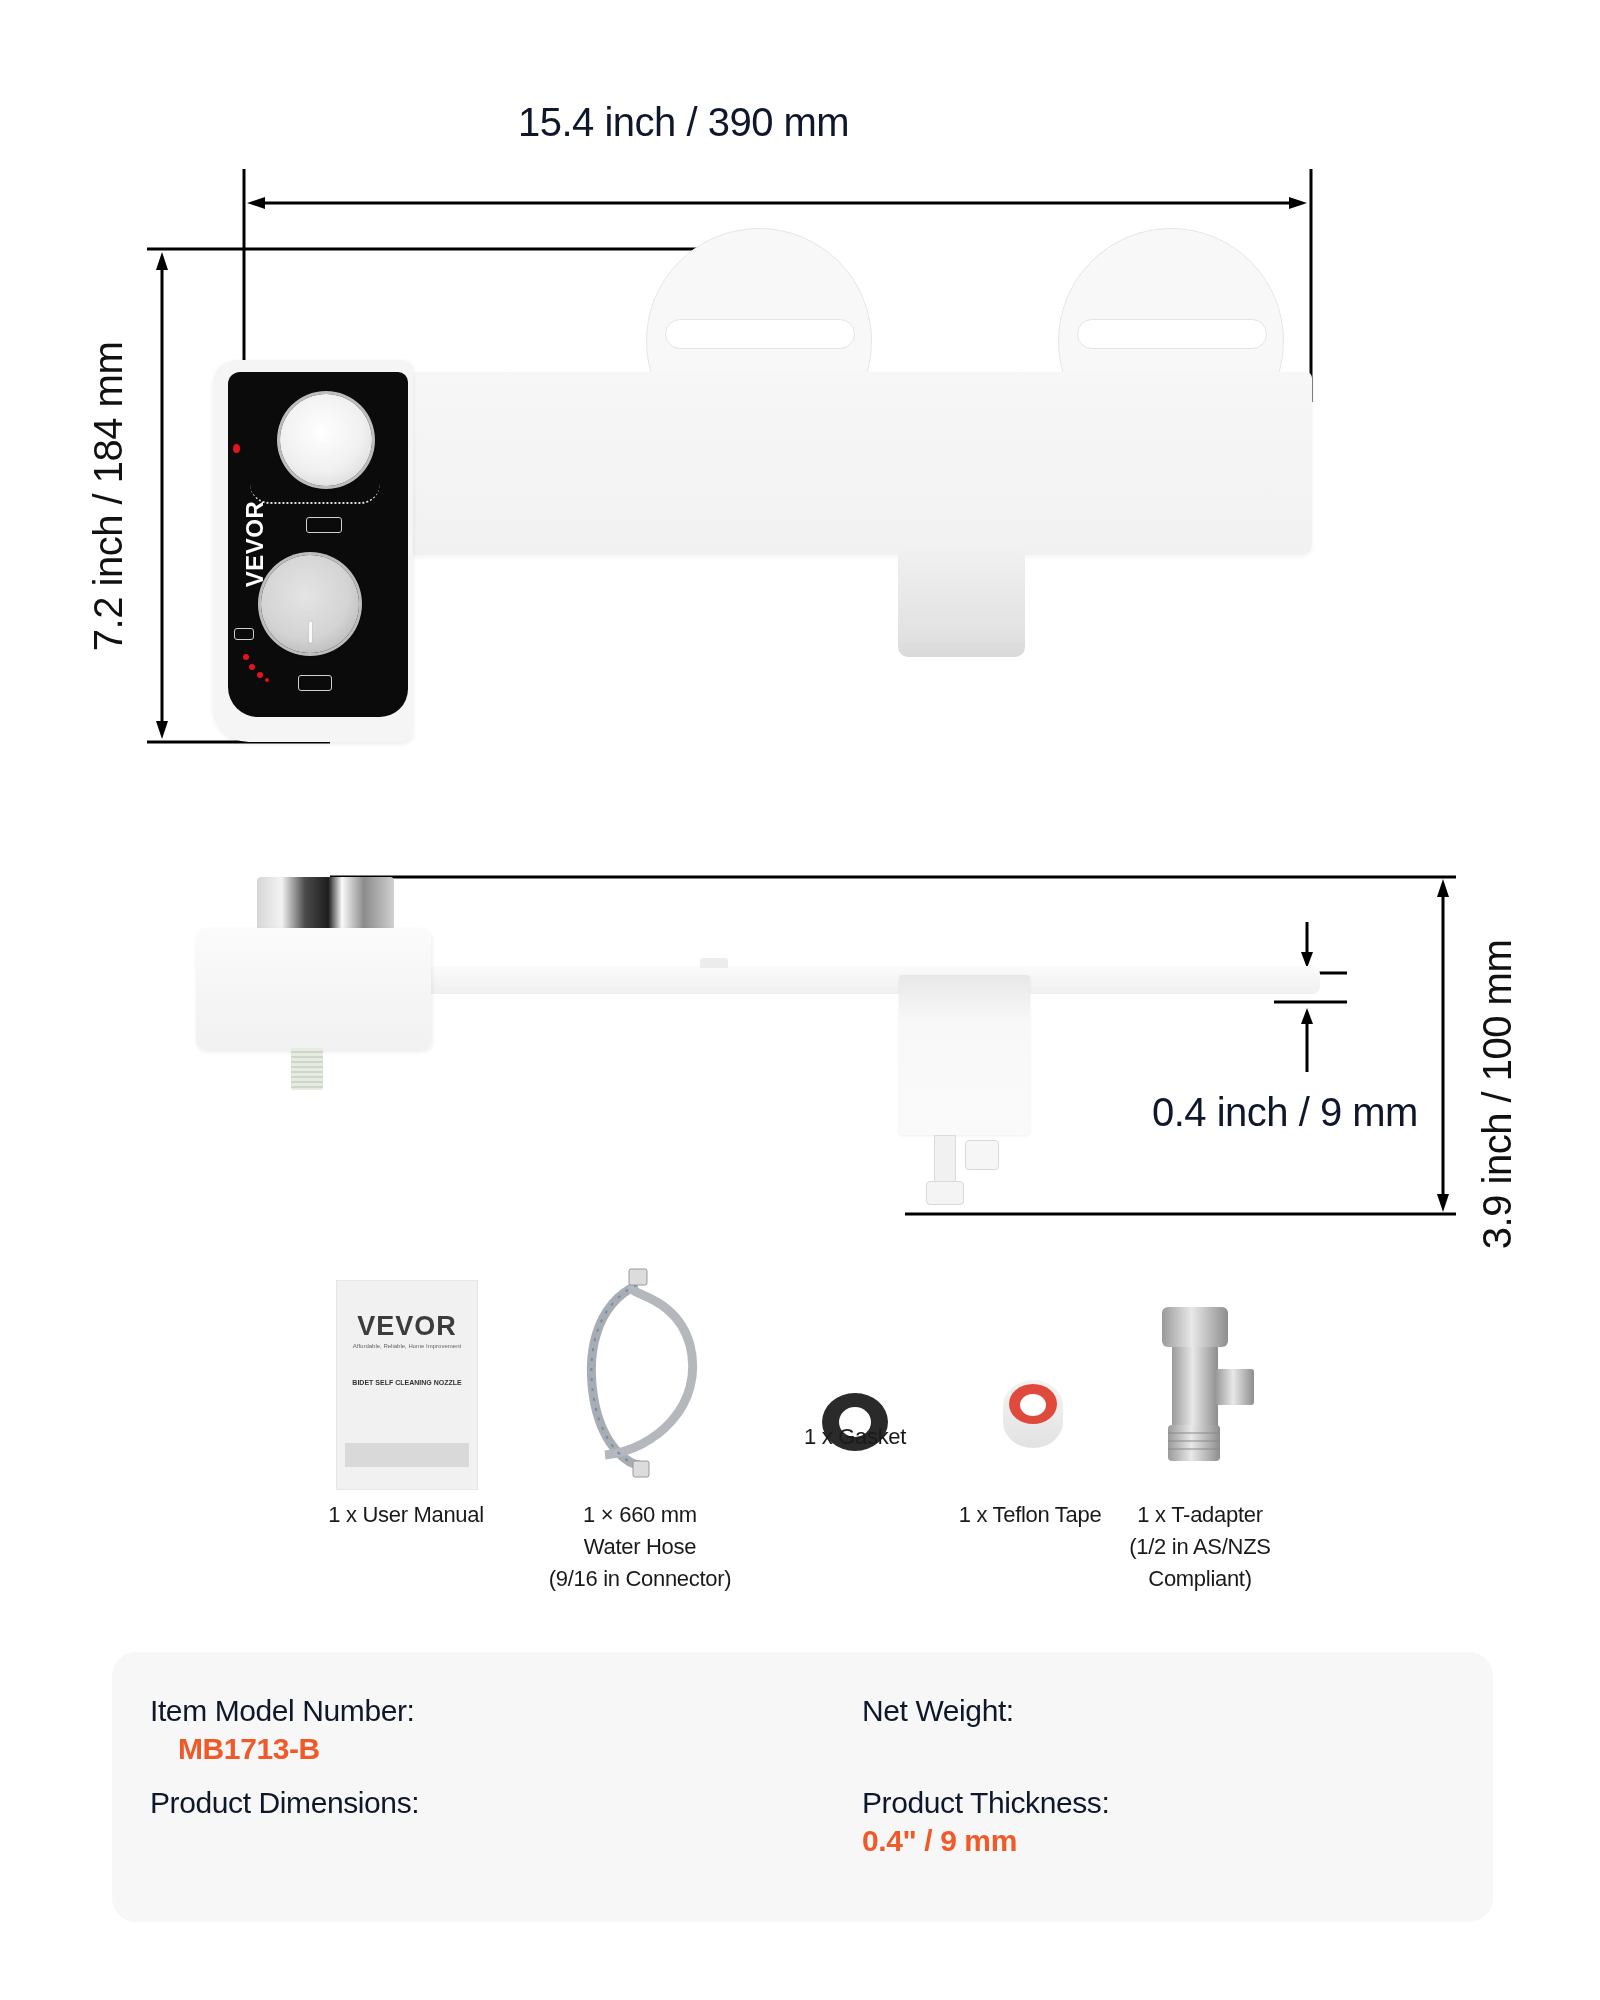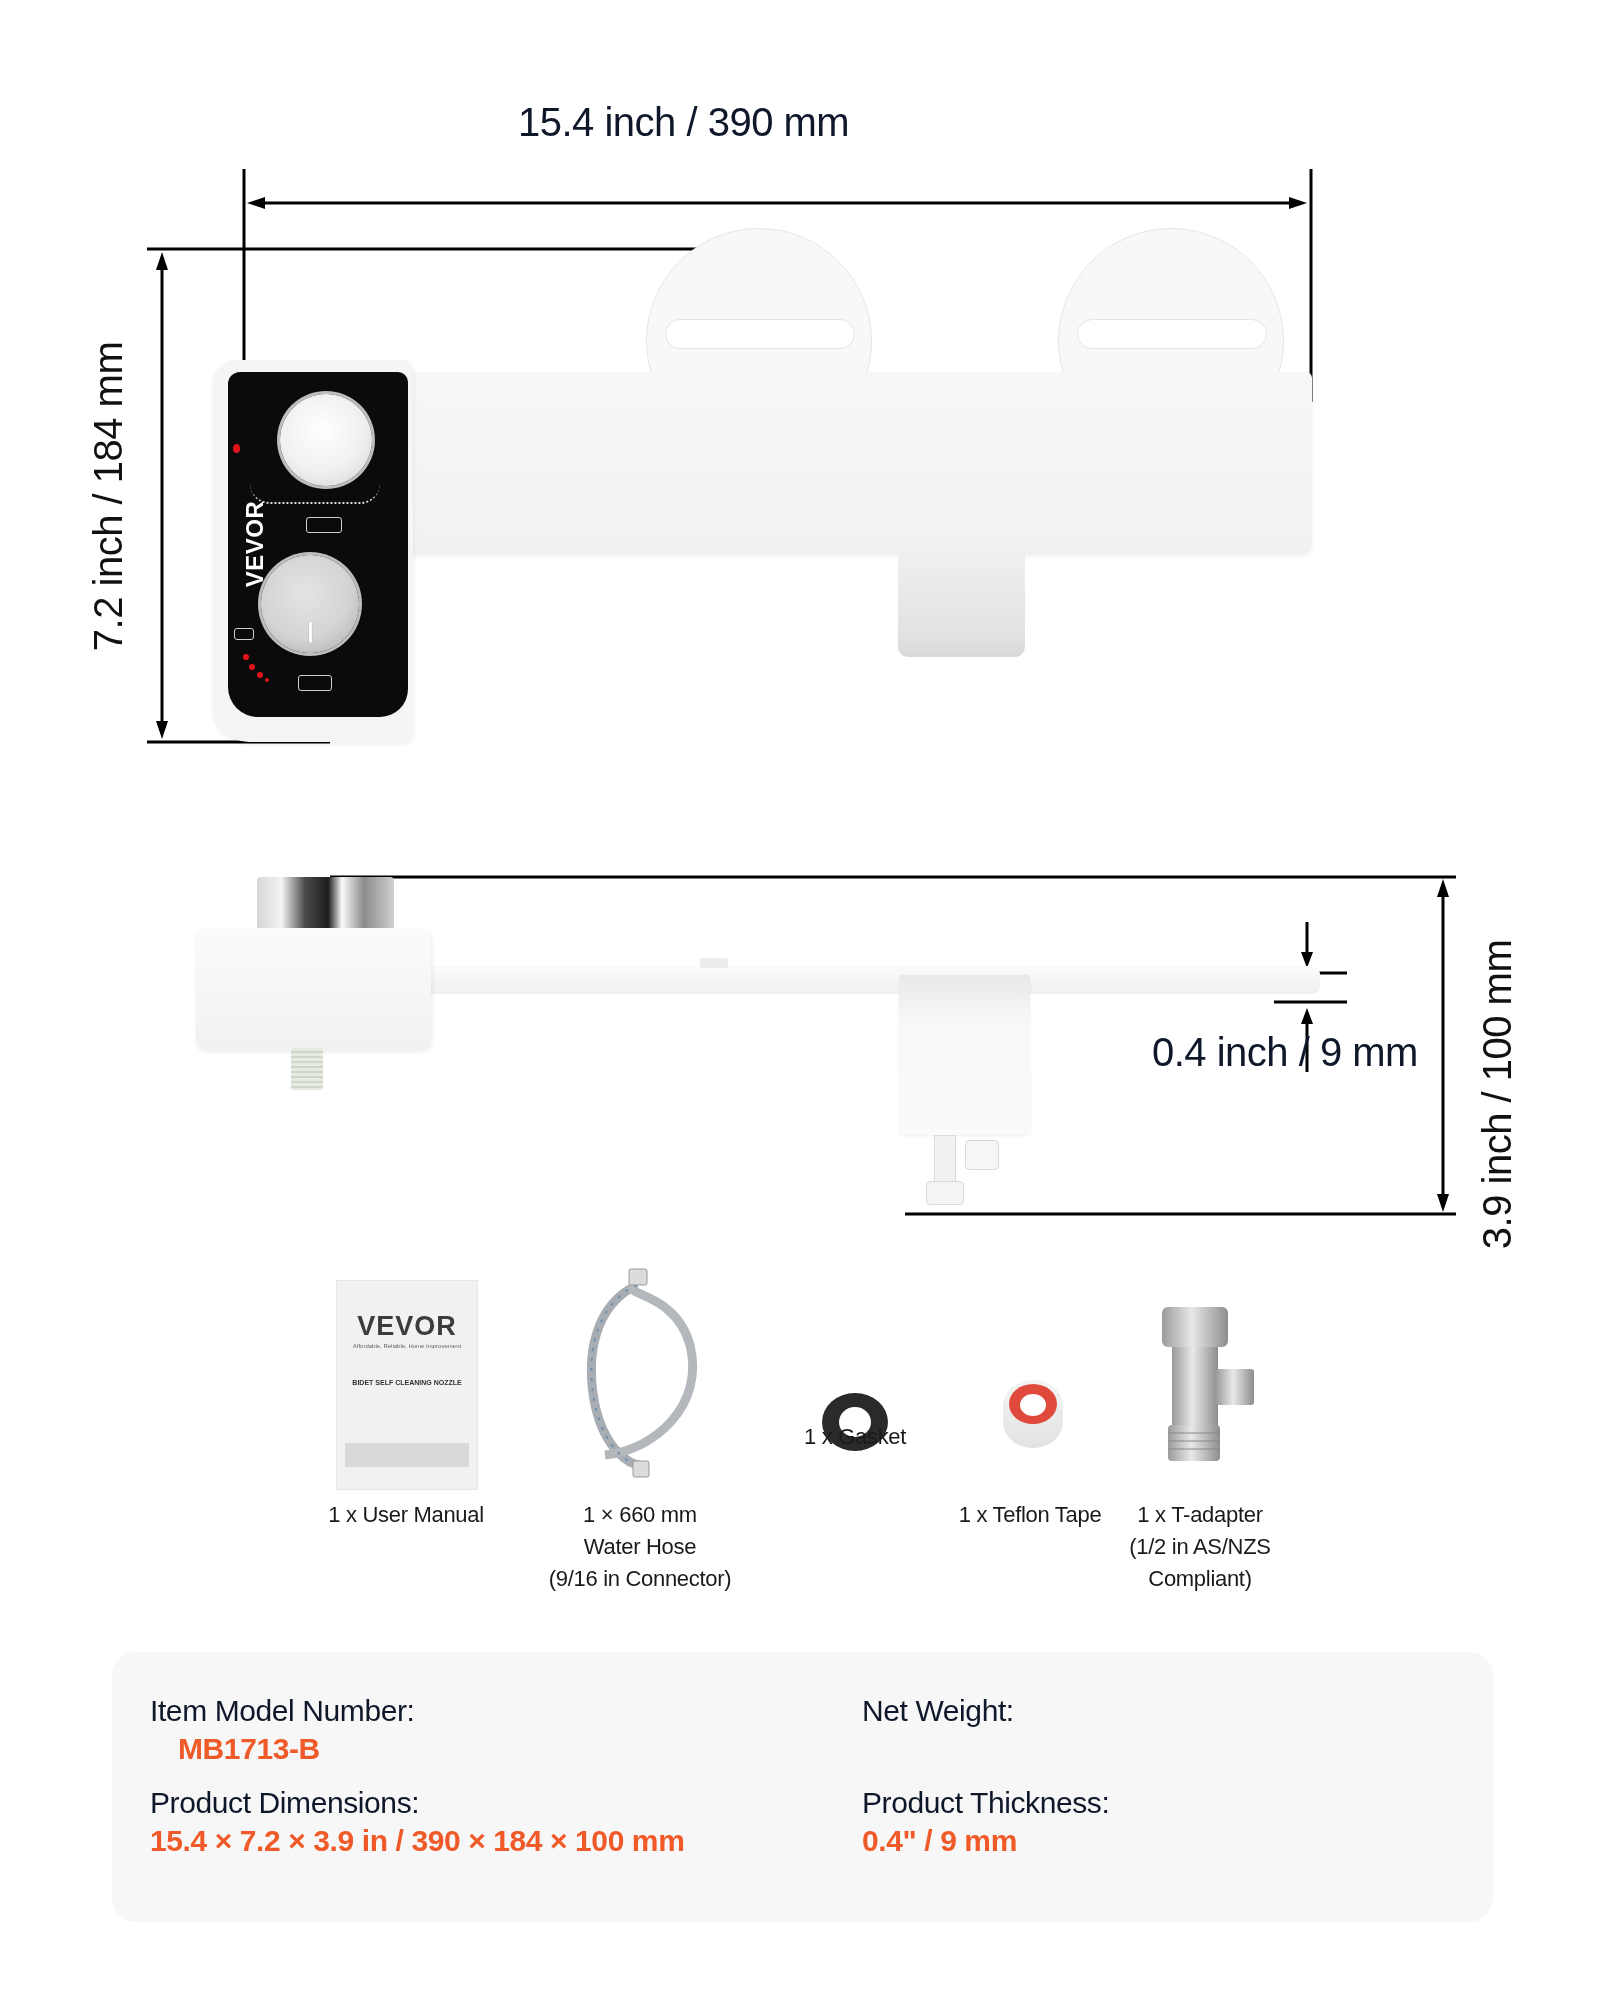--- a/index.html
+++ b/index.html
@@ -125,21 +125,21 @@
     <div class="side-tab"></div>
     <div class="side-cap"></div>
     <div class="side-box"></div>
     <div class="side-thread"></div>
     <div class="side-bracket"></div>
     <div class="nozzle-a"></div>
     <div class="nozzle-b"></div>
     <div class="nozzle-c"></div>
   </div>
 
-  <div class="dim-label" style="left:1152px; top:1030px;">0.4 inch / 9 mm</div>
+  <div class="dim-label" style="left:1152px; top:1090px;">0.4 inch / 9 mm</div>
   <div class="vlabel" style="left:1337px; top:1072px; width:320px; text-align:center;">3.9 inch / 100 mm</div>
 </div>
 
 <div>
 
   <div class="manual">
     <div class="logo">VEVOR</div>
     <div class="tag">Affordable, Reliable, Home Improvement</div>
     <div class="sub">BIDET SELF CLEANING NOZZLE</div>
     <div class="band"></div>
@@ -191,18 +191,17 @@
     <div>1 x T-adapter</div>
     <div>(1/2 in AS/NZS</div>
     <div>Compliant)</div>
   </div>
 </div>
 
 <div class="info-box">
   <div class="info-label" style="left:38px; top:42px;">Item Model Number:</div>
   <div class="info-value" style="left:38px; top:80px;margin-left:28px;">MB1713-B</div>
   <div class="info-label" style="left:38px; top:134px;">Product Dimensions:</div>
-  <div class="info-value" style="left:38px; top:172px;">15.4 × 7.2 × 3.9 in / 390 × 184 × 100 mm</div>
 
   <div class="info-label" style="left:750px; top:42px;">Net Weight:</div>
   <div class="info-label" style="left:750px; top:134px;">Product Thickness:</div>
   <div class="info-value" style="left:750px; top:172px;">0.4" / 9 mm</div>
 </div>
 
 </body></html>

